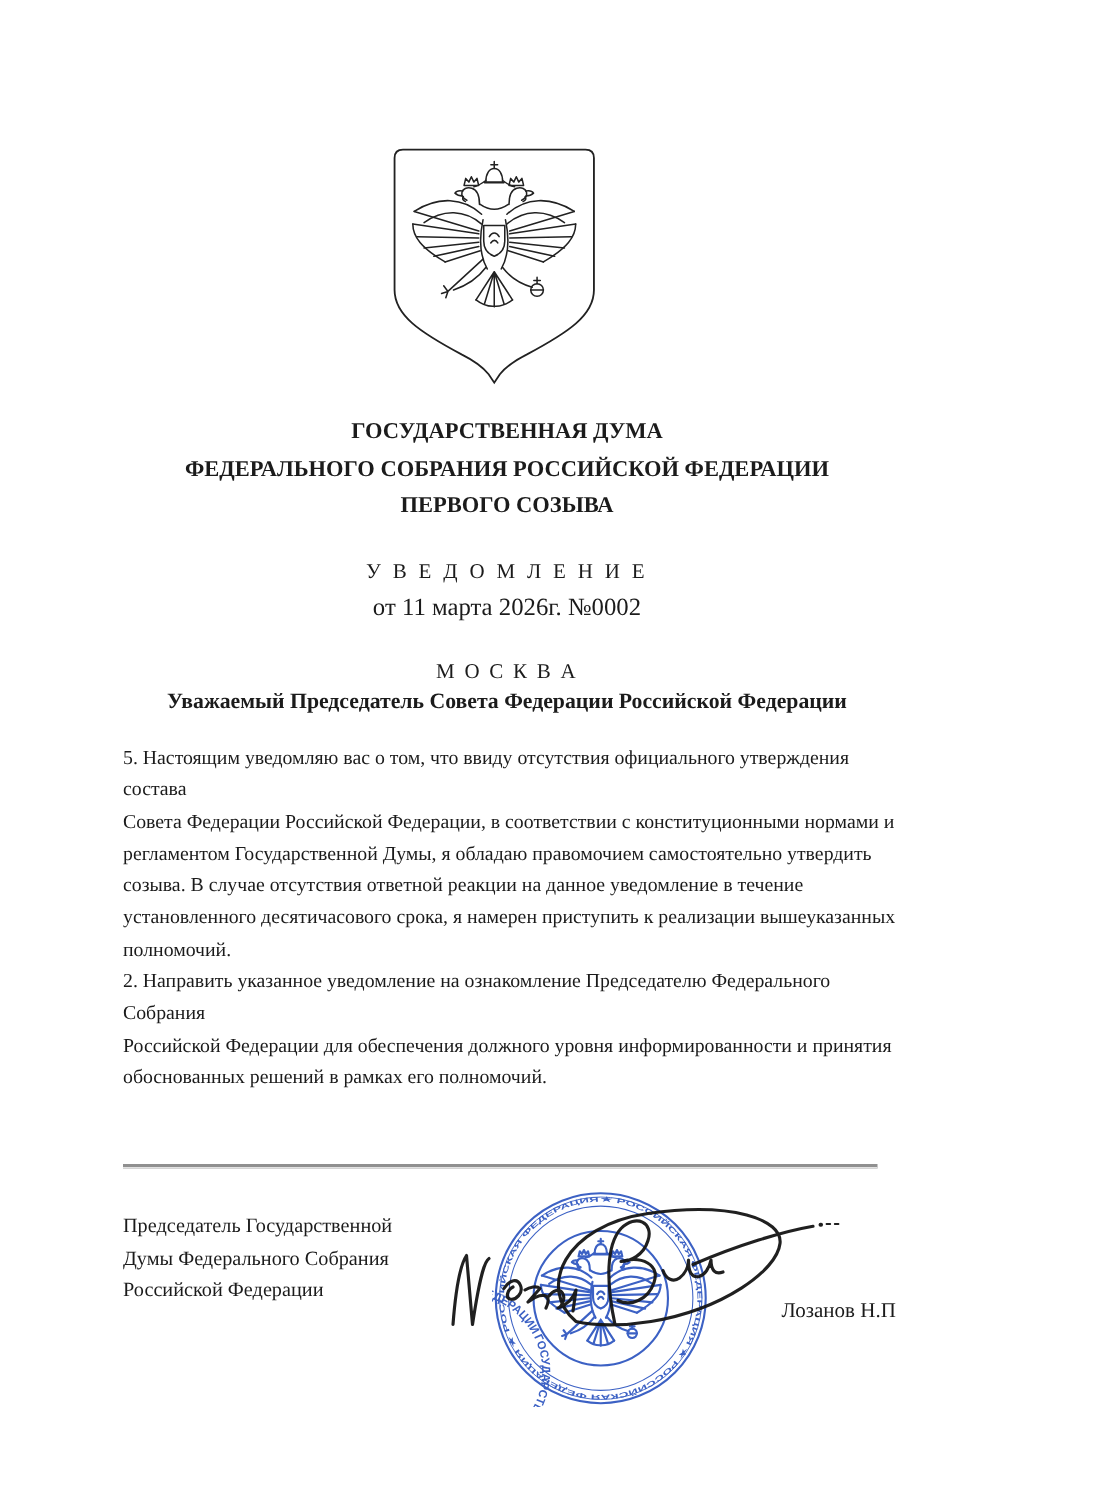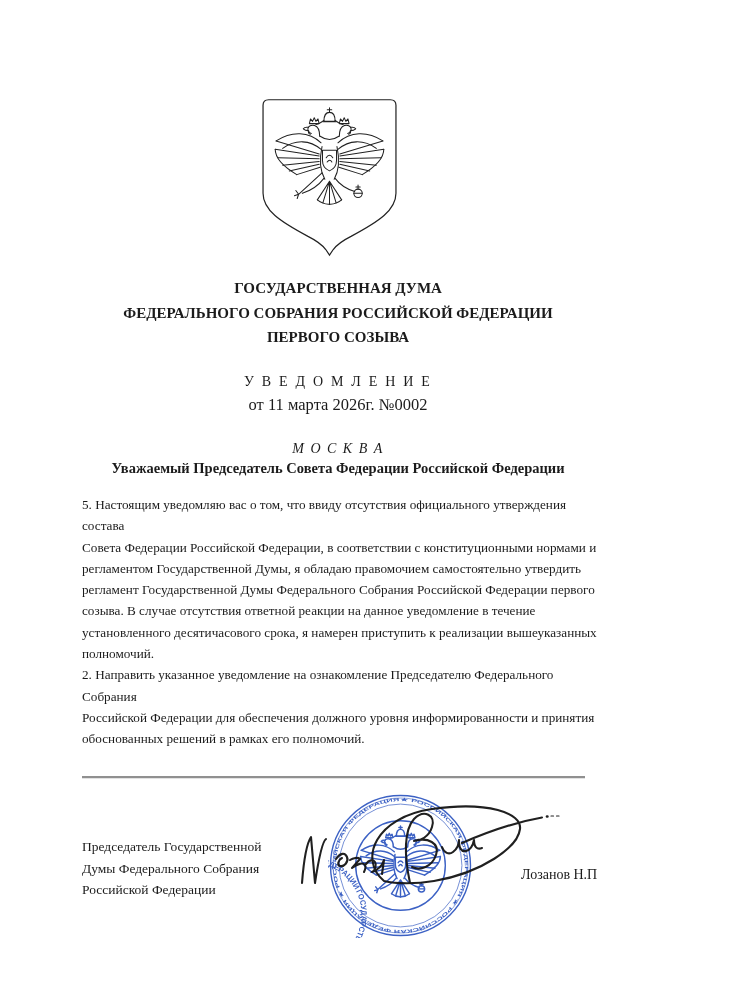--- a/index.html
+++ b/index.html
@@ -8,28 +8,28 @@
     font-family:"Liberation Serif", serif;color:#1b1b1b;
   }
   .abs{position:absolute;}
   
   #emblem{left:258px;top:96px;width:143px;height:161px;}
   
   .centerband{left:82px;width:512px;text-align:center;}
   #org-header{top:276px;font-weight:bold;font-size:15px;line-height:24.5px;}
   #doc-type{top:374px;font-size:14px;letter-spacing:2.2px;}
   #date-line{top:395px;font-size:16.5px;text-align:center;}
-  #city-line{top:441px;font-size:14px;letter-spacing:1.5px;font-style:italic;}
+  #city-line{top:441px;font-size:14px;letter-spacing:1.5px;}
   #salutation{top:460px;font-weight:bold;font-size:14.5px;font-family:Liberation Serif, serif;}
   
   #body-text{left:82px;top:494px;width:520px;font-size:13.2px;line-height:21.3px;text-align:left;}
   
   #sig-rule{left:82px;top:776px;width:503px;height:2px;background:#909090;border-bottom:1px solid #e2e2e2;}
   
-  #sig-title{left:82px;top:806px;font-size:13.5px;line-height:21.6px;margin-top:30px;}
+  #sig-title{left:82px;top:806px;font-size:13.5px;line-height:21.6px;}
   #stamp{left:328px;top:793px;width:145px;height:145px;opacity:.93;}
   #autograph{left:292px;top:795px;width:270px;height:100px;}
   #sig-name{left:521px;top:867px;font-size:14px;}
   svg{display:block;}
   .stamp-ring-text{font-family:"Liberation Sans", sans-serif;font-weight:bold;}
   .stamp-micro-text{font-family:"Liberation Sans", sans-serif;font-weight:bold;}
 </style>
 </head>
 <body>
 
@@ -87,21 +87,20 @@
   <div id="doc-type" class="abs centerband">У В Е Д О М Л Е Н И Е</div>
   <div id="date-line" class="abs centerband">от 11 марта 2026г. №0002</div>
   <div id="city-line" class="abs centerband">М О С К В А</div>
   <div id="salutation" class="abs centerband">Уважаемый Председатель Совета Федерации Российской Федерации</div>
 
   <div id="body-text" class="abs">
     <div>
         <div>5. Настоящим уведомляю вас о том, что ввиду отсутствия официального утверждения состава</div>
         <div>Совета Федерации Российской Федерации, в соответствии с конституционными нормами и</div>
         <div>регламентом Государственной Думы, я обладаю правомочием самостоятельно утвердить</div>
-        <div>регламент Государственной Думы Федерального Собрания Российской Федерации первого</div>
         <div>созыва. В случае отсутствия ответной реакции на данное уведомление в течение</div>
         <div>установленного десятичасового срока, я намерен приступить к реализации вышеуказанных</div>
         <div>полномочий.</div>
       </div>
     <div>
         <div>2. Направить указанное уведомление на ознакомление Председателю Федерального Собрания</div>
         <div>Российской Федерации для обеспечения должного уровня информированности и принятия</div>
         <div>обоснованных решений в рамках его полномочий.</div>
       </div>
   </div>

